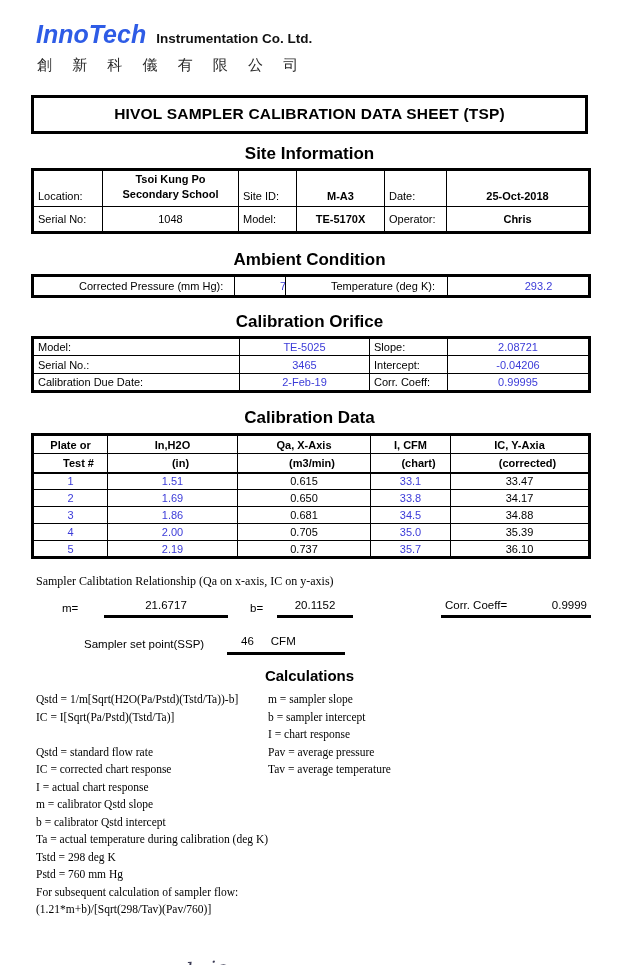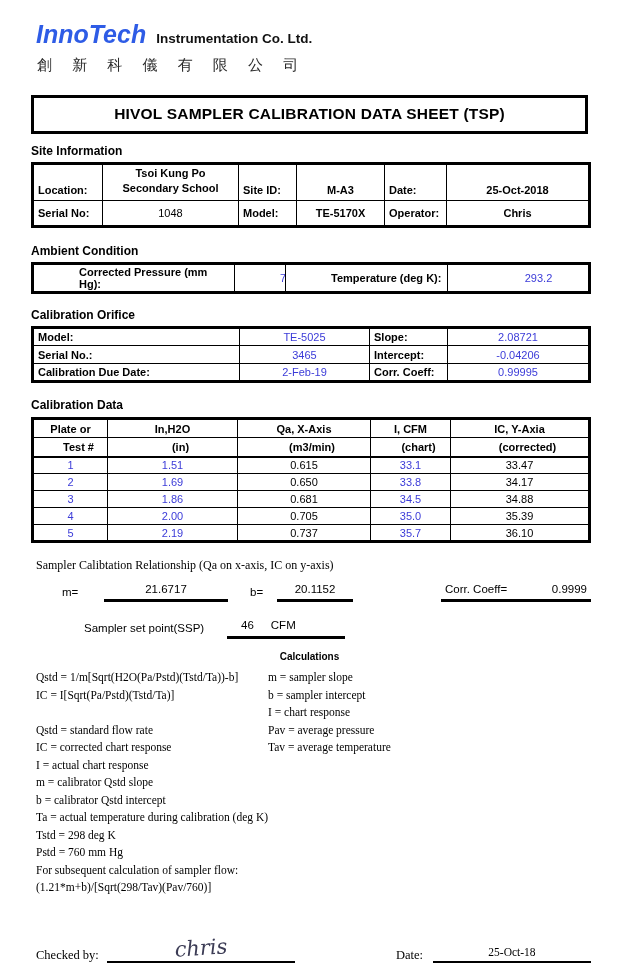--- a/index.html
+++ b/index.html
@@ -19,28 +19,28 @@
   .brand{color:var(--brand-blue);font-size:25px;font-weight:bold;font-style:italic;letter-spacing:0px;}
   .brand-suffix{font-size:13.5px;font-weight:bold;color:#111;}
   .brand-chinese{margin:7px 0 0 37px;font-size:15px;letter-spacing:8px;color:#2b2b2b;}
   
   .title-box{
     width:557px;margin:20px 0 0 31px;border:3px solid #000;
     text-align:center;padding:7px 0 8px 0;
   }
   .title-box span{font-size:15.5px;font-weight:bold;letter-spacing:0.2px;}
   
-  .sec-head{width:557px;margin-left:31px;text-align:left;font-size:12px;font-weight:bold;}
+  .sec-head{width:557px;margin-left:31px;text-align:center;font-size:17px;font-weight:bold;}
   .mt10{margin-top:10px;} .mt16{margin-top:16px;} .mt14{margin-top:14px;} .mt15{margin-top:15px;}
   
   table{border-collapse:collapse;table-layout:fixed;margin-left:31px;width:557px;}
   table, td{border:1px solid #000;}
   table.outer{border:3px solid #000;}
   td{font-size:11px;padding:1px 4px;overflow:hidden;}
-  td.lab{font-weight:bold;text-align:left;}
+  td.lab{font-weight:normal;text-align:left;}
   td.val{text-align:center;font-weight:bold;}
   td.val-n{text-align:center;font-weight:normal;}
   td.blue{color:var(--value-blue);font-weight:normal;}
   .site-tbl td{height:26px;}
   .site-tbl tr.r1 td{height:37px;vertical-align:bottom;padding-bottom:4px;}
   .site-tbl tr.r1 td.wrapval{vertical-align:middle;line-height:1.35;}
   .amb-tbl td{height:21px;padding-left:45px;}
   .ori-tbl td{height:18px;}
   .cal-tbl td{height:17px;text-align:center;font-size:11px;padding:0 3px;}
   .cal-tbl tr.hdr td{font-weight:bold;height:19px;}
@@ -51,21 +51,21 @@
   .ul3{border-bottom:3px solid #000;padding-bottom:4px;text-align:center;}
   .m-label{width:42px;padding-bottom:4px;}
   .m-box{width:124px;}
   .b-label{width:27px;margin-left:22px;padding-bottom:4px;}
   .b-box{width:76px;}
   .corr-box{margin-left:auto;width:150px;display:flex;justify-content:space-between;padding:0 4px 4px 4px;border-bottom:3px solid #000;}
   .ssp-row{display:flex;align-items:flex-end;margin:17px 0 0 84px;font-size:11.5px;}
   .ssp-label{width:143px;padding-bottom:5px;}
   .ssp-box{width:118px;border-bottom:3px solid #000;padding:0 0 5px 14px;display:flex;gap:17px;}
   
-  .calc-head{width:557px;margin:12px 0 0 31px;text-align:center;font-size:10px;font-weight:bold;}
+  .calc-head{width:557px;margin:12px 0 0 31px;text-align:center;font-size:15px;font-weight:bold;}
   .defs{display:flex;margin:7px 0 16px 36px;font-family:"Liberation Serif",serif;font-size:11.5px;line-height:17.5px;}
   .defs .lcol{width:232px;}
   .defs .rcol{flex:1;}
   .defs div{white-space:nowrap;}
   .gap-line{height:17.5px;}
   
   .footer{display:flex;align-items:flex-end;margin:26px 30px 0 36px;font-family:"Liberation Serif",serif;font-size:12.5px;}
   .sig-line{position:relative;width:188px;border-bottom:2px solid #000;height:40px;margin-left:8px;}
   .sig{
     position:absolute;left:0;right:0;bottom:1px;text-align:center;

